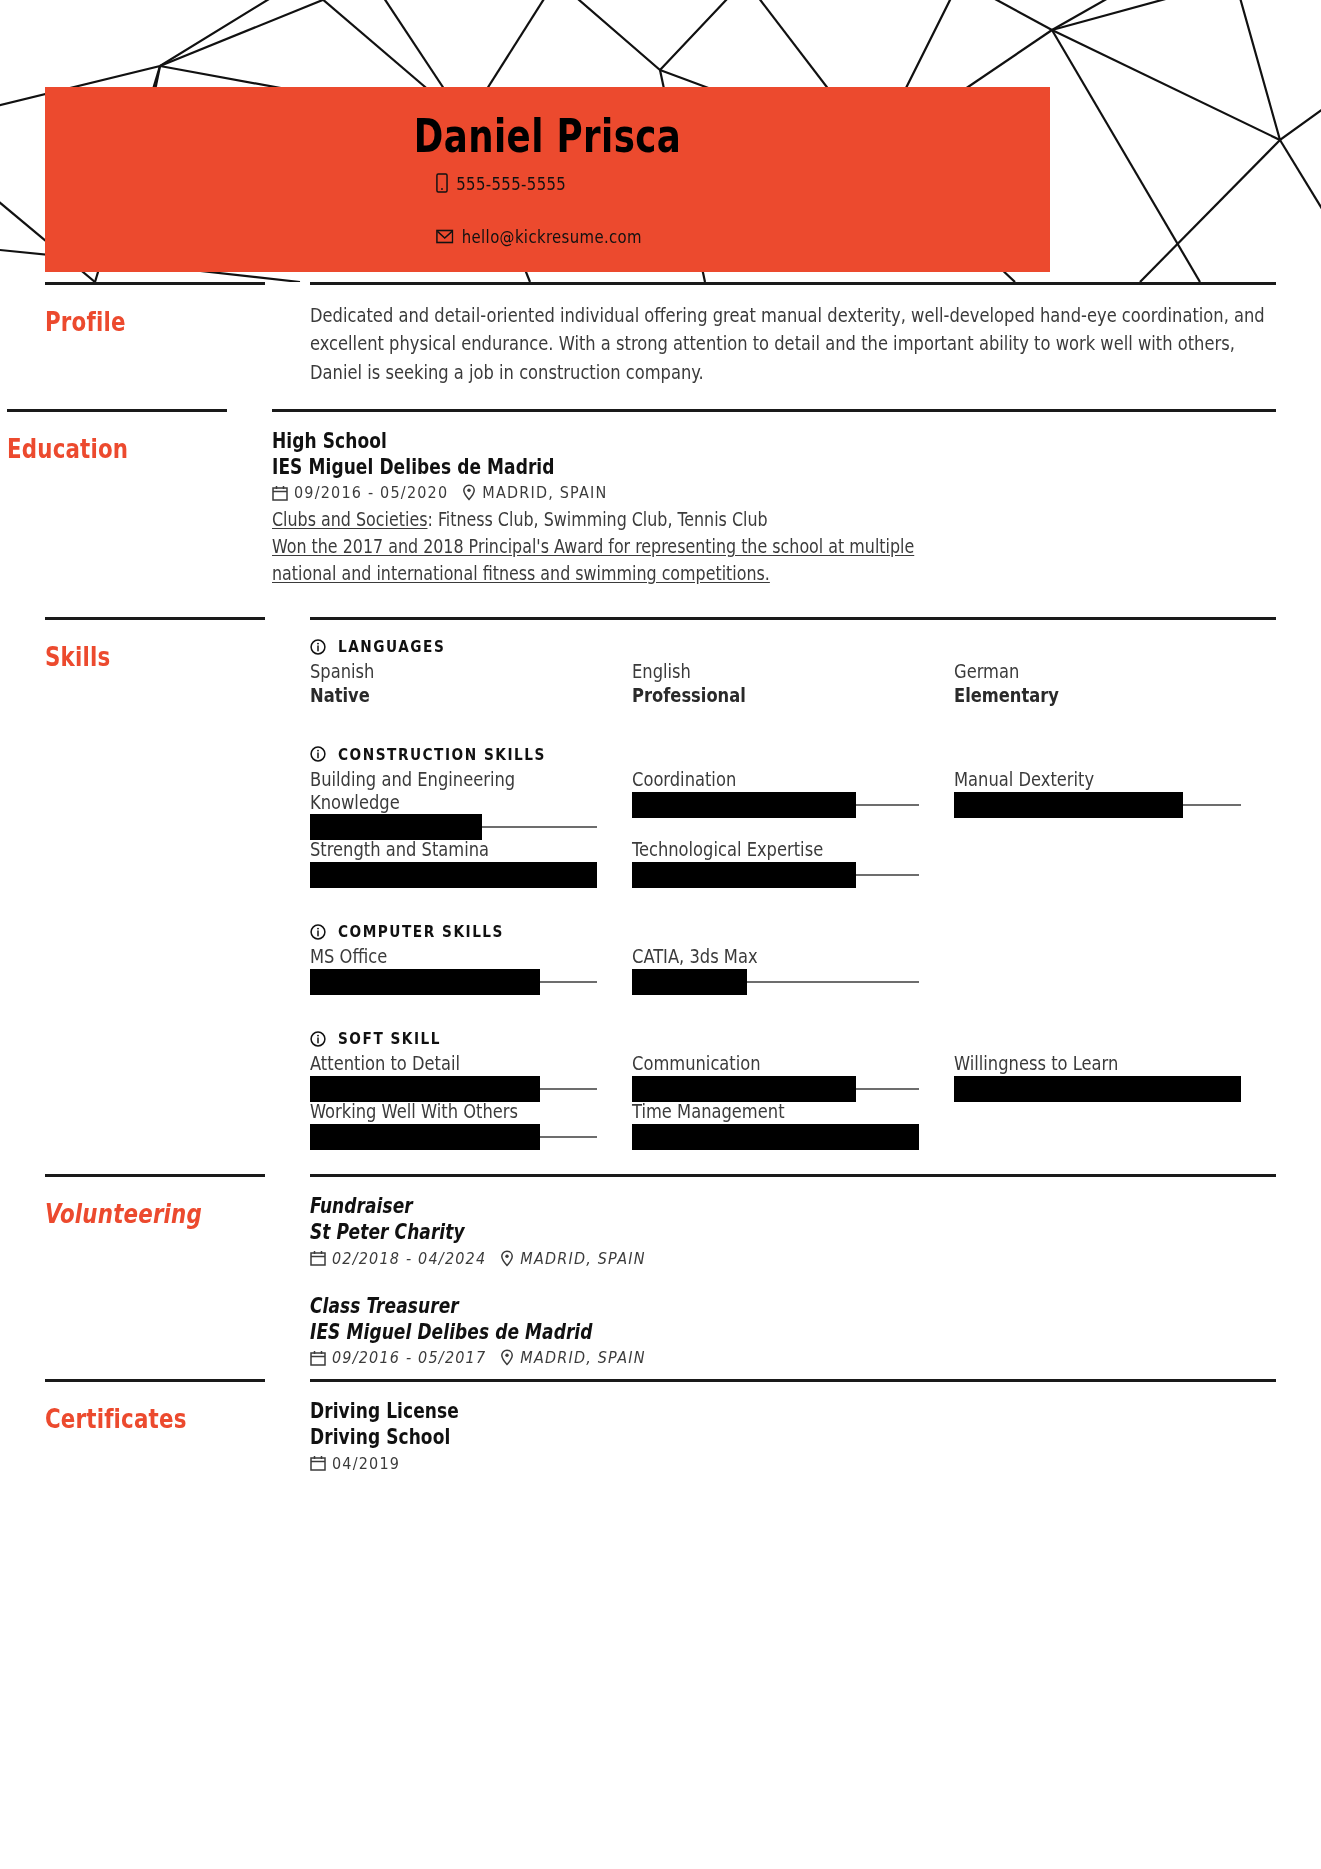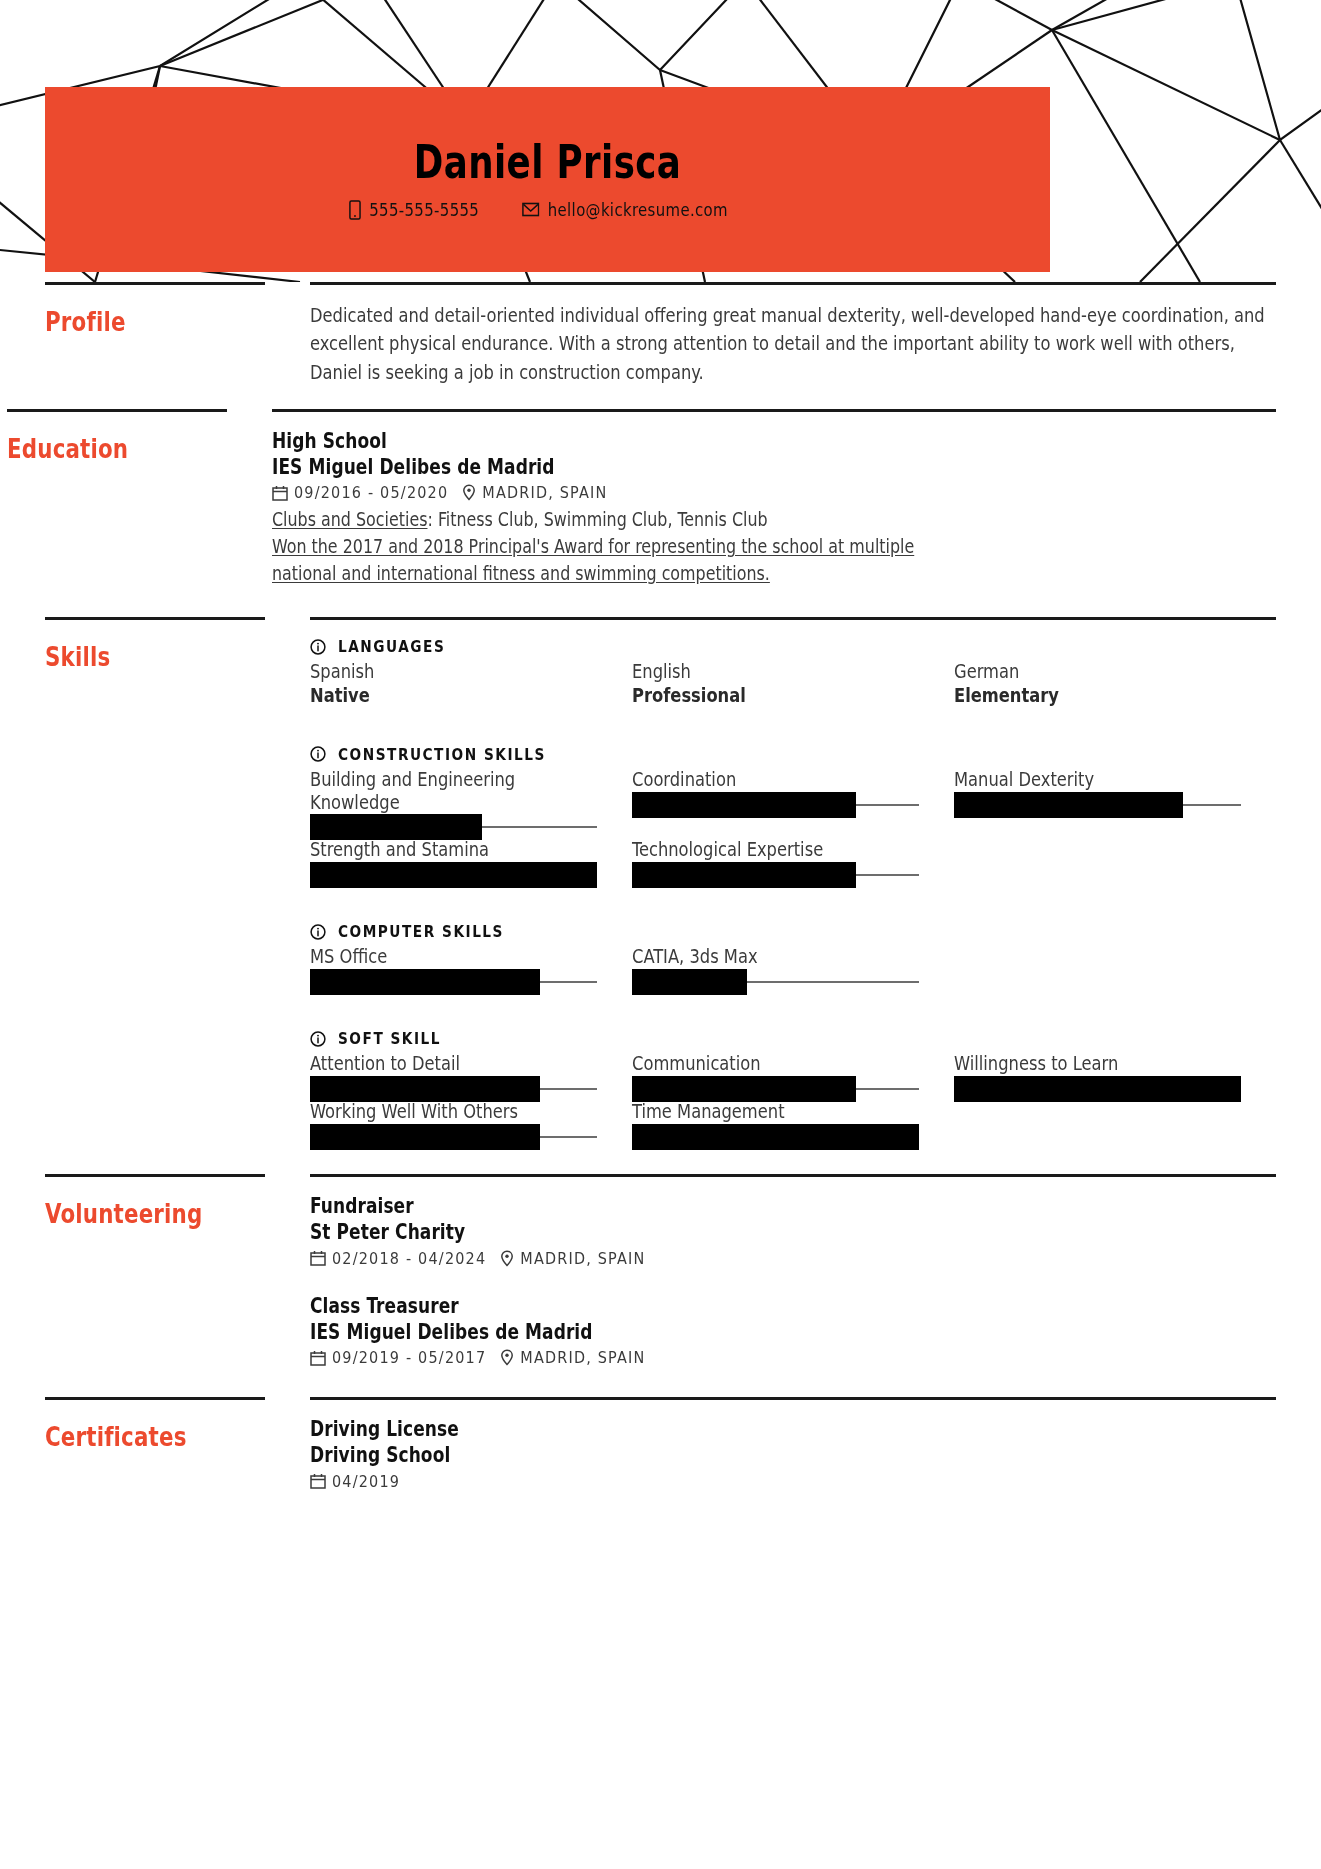--- a/index.html
+++ b/index.html
@@ -16,21 +16,21 @@
   .header-band{
     position:absolute;left:45px;top:55px;width:1005px;height:185px;
     background:#ec4a2e;display:flex;flex-direction:column;
     align-items:center;justify-content:center;margin-top:32px;
   }
   .name{
     font-family:"DejaVu Sans Condensed","Liberation Sans Narrow","Liberation Sans",sans-serif;
     font-weight:bold;font-size:46px;color:#000;letter-spacing:.5px;
     transform:scaleX(.86);transform-origin:center;margin:0 0 14px 0;line-height:1;
   }
-  .contact-row{display:flex;align-items:center;gap:32px;}
+  .contact-row{display:flex;gap:32px;flex-direction:column;}
   .contact-item{display:flex;align-items:center;gap:9px;
     font-family:"DejaVu Sans Condensed","Liberation Sans Narrow","Liberation Sans",sans-serif;
     font-size:18px;color:#111;letter-spacing:.4px;transform:scaleX(.92);transform-origin:left;}
   .contact-item svg{display:block;}
 
   
   .section{display:flex;padding:0 45px;box-sizing:border-box;width:1321px;}
   .side-col{width:265px;flex:0 0 265px;padding-right:20px;box-sizing:border-box;}
   .main-col{flex:1 1 auto;min-width:0;}
   .rule{height:3px;background:#1a1a1a;}
@@ -96,21 +96,21 @@
     transform:scaleX(.93);transform-origin:left;
   }
   .bar-track{position:relative;height:2px;background:#6d6d6d;width:100%;margin-top:12px;}
   .bar-fill{position:absolute;left:0;top:-12px;height:26px;background:#000;}
   .lang-cell{width:33.33%;box-sizing:border-box;padding-right:35px;}
 
   
   .sp-profile{padding-bottom:22px;}
   .sp-edu{padding-bottom:26px;padding-left:7px;}
   .sp-skills{padding-bottom:18px;}
-  .sp-vol{padding-bottom:26px;}
+  .sp-vol{padding-bottom:8px;font-style:italic;}
   .entry-gap{height:22px;}
 </style>
 </head>
 <body>
 
 <div class="page">
 
   <div class="header-zone">
     <svg class="geo-pattern" viewBox="0 0 1321 282" preserveAspectRatio="none">
       <g stroke="#111" stroke-width="2.2" fill="none">
@@ -392,21 +392,21 @@
           <div class="entry">
             <div class="entry-title">Class Treasurer</div>
             <div class="entry-sub">IES Miguel Delibes de Madrid</div>
             <div class="meta-row">
               <div class="meta-item">
                 <svg width="16" height="16" viewBox="0 0 16 16">
                   <rect x="1" y="3" width="14" height="12" fill="none" stroke="#3b3b3b" stroke-width="1.5"></rect>
                   <path d="M1 6.5 H15" stroke="#3b3b3b" stroke-width="1.5"></path>
                   <path d="M4.5 1 V4 M11.5 1 V4" stroke="#3b3b3b" stroke-width="1.5"></path>
                 </svg>
-                <span>09/2019 - 05/2017</span>
+                <span>09/2016 - 05/2017</span>
               </div>
               <div class="meta-item">
                 <svg width="14" height="17" viewBox="0 0 14 17">
                   <path d="M7 1.2 C4 1.2 1.8 3.4 1.8 6.3 C1.8 9.8 7 15.5 7 15.5 C7 15.5 12.2 9.8 12.2 6.3 C12.2 3.4 10 1.2 7 1.2 Z" fill="none" stroke="#3b3b3b" stroke-width="1.5"></path>
                   <circle cx="7" cy="6.2" r="1.7" fill="#3b3b3b"></circle>
                 </svg>
                 <span>MADRID, SPAIN</span>
               </div>
             </div>
           </div>

